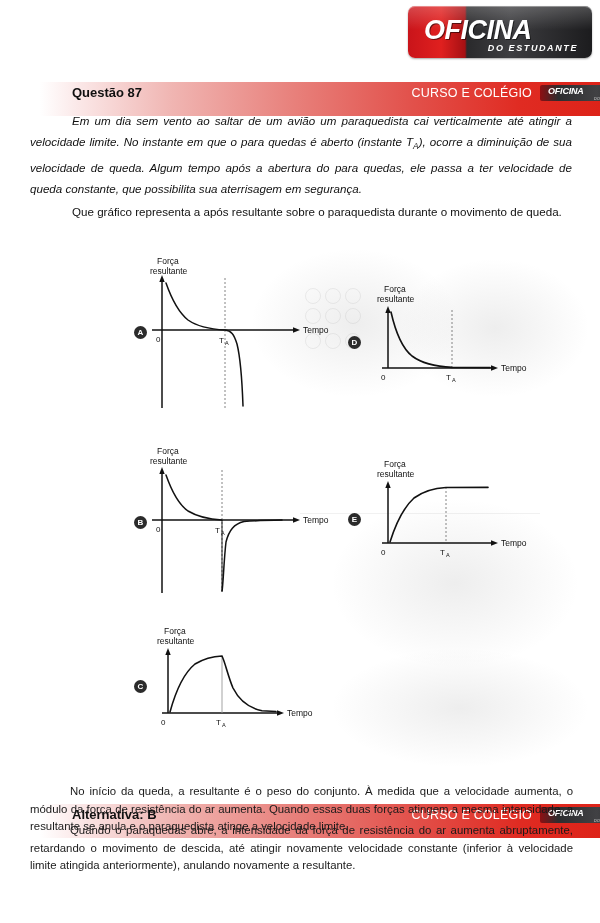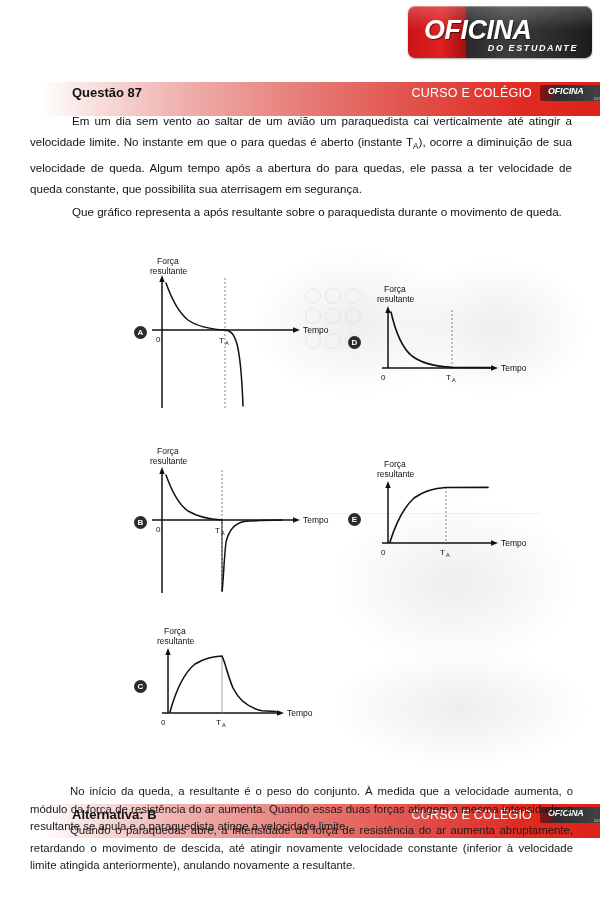--- a/index.html
+++ b/index.html
@@ -211,21 +211,21 @@
 
 <div class="section-bar" id="question-bar">
   <span class="bar-left-label">Questão 87</span>
   <span class="bar-right-label">CURSO E COLÉGIO</span>
   <span class="bar-badge">
     <span class="badge-word">OFICINA</span>
     <span class="badge-sub">DO ESTUDANTE</span>
   </span>
 </div>
 
-<div class="para" style="top:110px;">
+<div class="para" style="top:110px;font-style:italic;">
   <span class="indent"></span><span>Em um dia sem vento ao saltar de um avião um paraquedista cai verticalmente até atingir a velocidade limite. No instante em que o para quedas é aberto (instante T</span><sub>A</sub><span>), ocorre a diminuição de sua velocidade de queda. Algum tempo após a abertura do para quedas, ele passa a ter velocidade de queda constante, que possibilita sua aterrisagem em segurança.</span>
 </div>
 
 <div class="para" style="top:201px;">
   <span class="indent"></span><span>Que gráfico representa a após resultante sobre o paraquedista durante o movimento de queda.</span>
 </div>
 
 <div id="figure-region">
 
   <div class="wm-smudge" style="left:250px; top:0px;  width:210px; height:150px;"></div>

